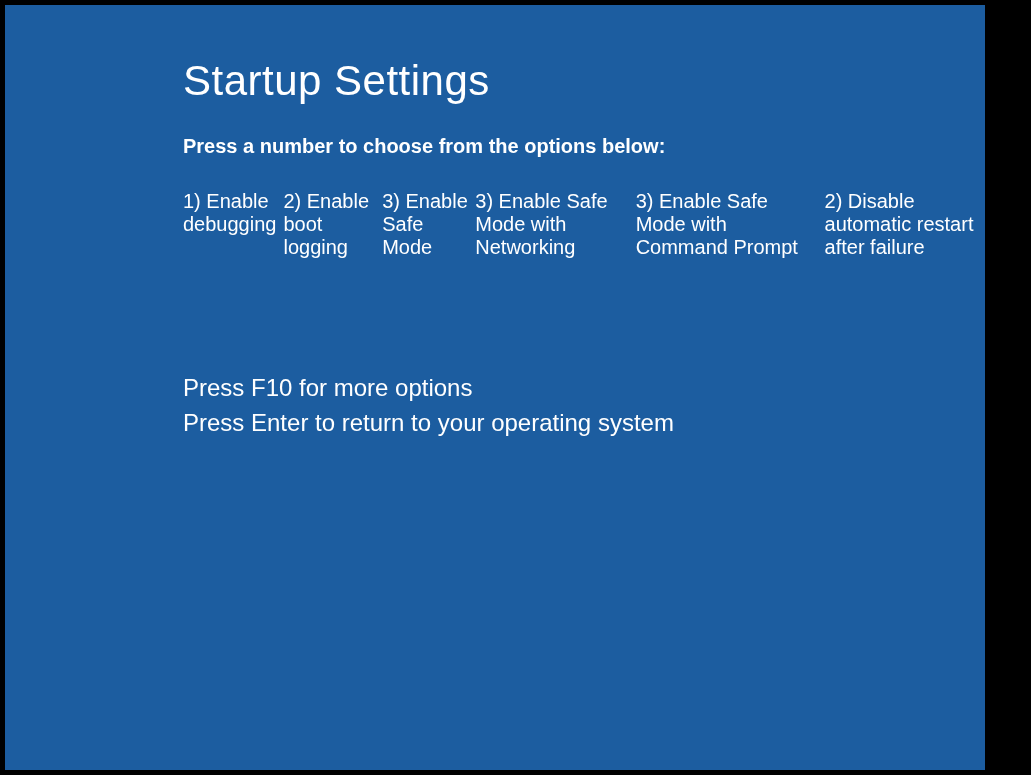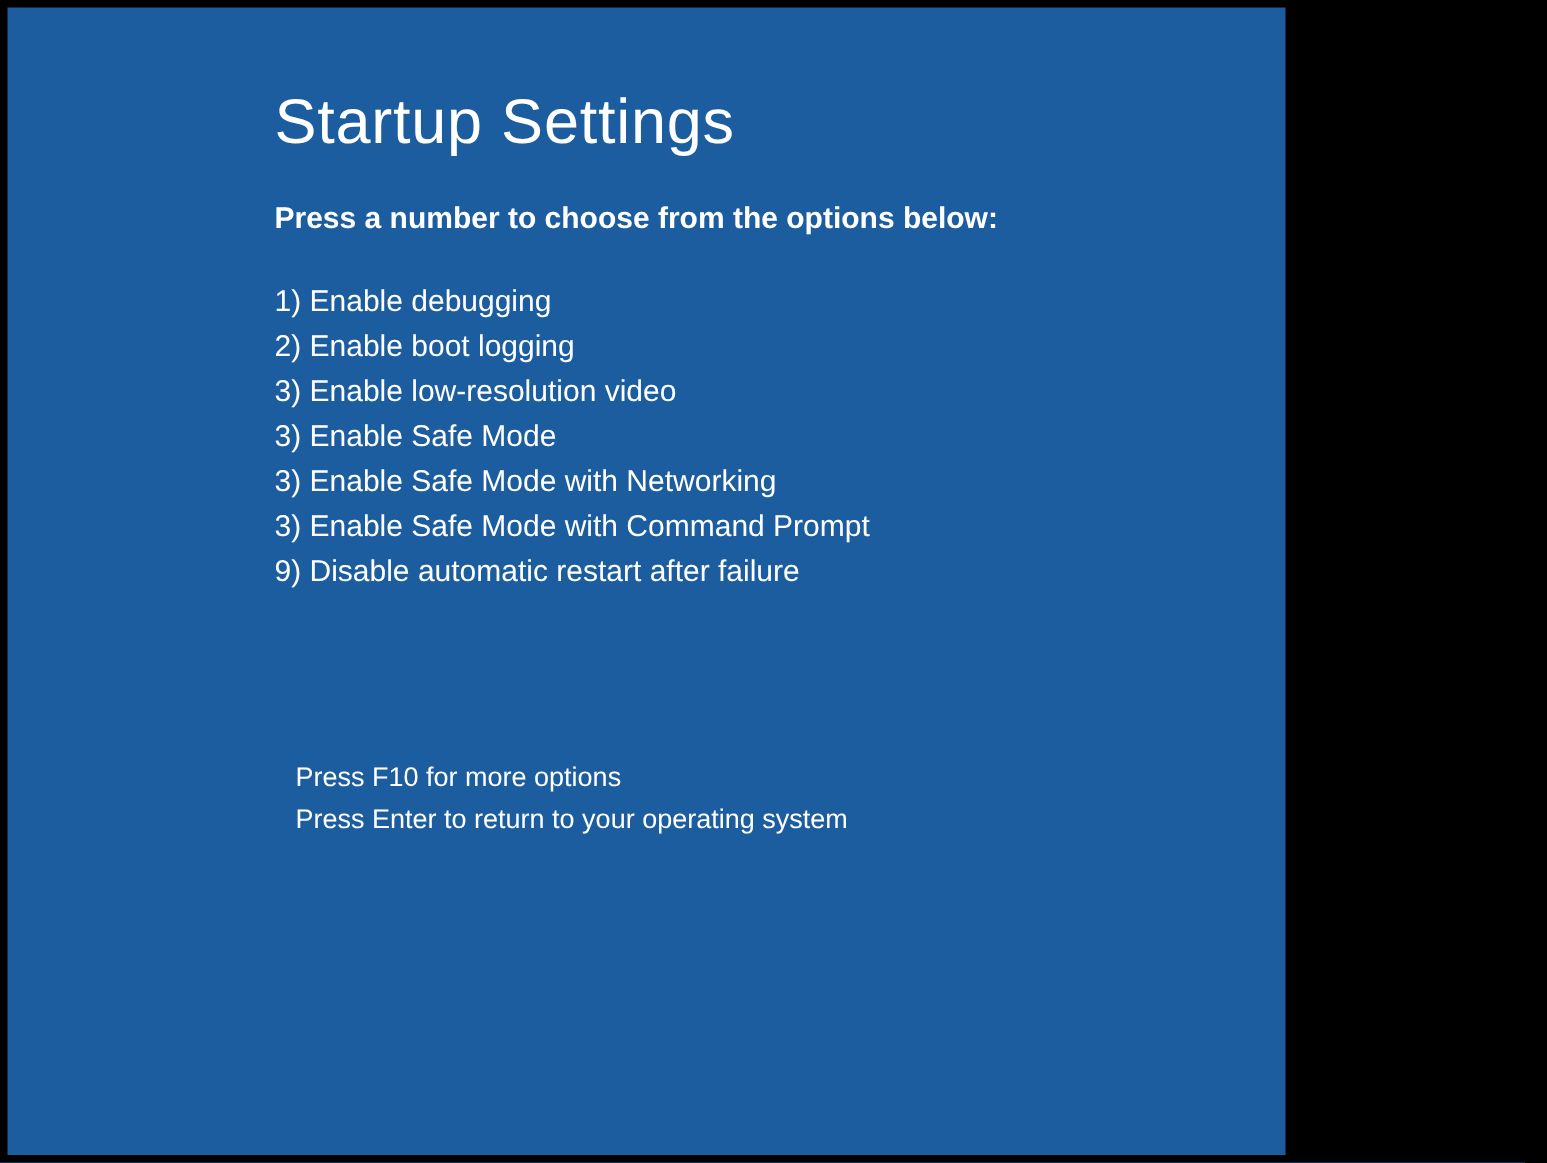--- a/index.html
+++ b/index.html
@@ -8,21 +8,21 @@
       box-sizing: border-box;
     }
     body {
       width: 1031px;
       height: 775px;
       background: #000;
       font-family: "Segoe UI", "Segoe UI Light", Arial, sans-serif;
       overflow: hidden;
     }
     .screen {
-      width: 852px;
+      width: 980px;
       height: 765px;
       margin: 5px;
       background: #1c5da0;
       color: #ffffff;
       padding: 52px 0 0 178px;
     }
     .title {
       font-size: 42px;
       font-weight: 300;
       letter-spacing: 0.5px;
@@ -33,51 +33,49 @@
       font-weight: 700;
       margin-bottom: 32px;
     }
     .hint {
       font-size: 15px;
       font-weight: 400;
       margin-bottom: 42px;
     }
     .options {
       display: flex;
-      flex-direction: column;
+      flex-direction: row;
       gap: 7px;
       margin-bottom: 115px;
     }
     .option-item {
       font-size: 20px;
       font-weight: 400;
     }
     .footer {
       display: flex;
       flex-direction: column;
       gap: 7px;
     }
     .footer-line {
-      font-size: 18px;
+      font-size: 24px;
       font-weight: 400;
-      margin-left: 14px;
     }
   </style>
 </head>
 <body>
 
 <div class="screen">
   <h1 class="title">Startup Settings</h1>
   <p class="instruction">Press a number to choose from the options below:</p>
   <div class="options">
     <div class="option-item">1) Enable debugging</div>
     <div class="option-item">2) Enable boot logging</div>
-    <div class="option-item">3) Enable low-resolution video</div>
     <div class="option-item">3) Enable Safe Mode</div>
     <div class="option-item">3) Enable Safe Mode with Networking</div>
     <div class="option-item">3) Enable Safe Mode with Command Prompt</div>
-    <div class="option-item">9) Disable automatic restart after failure</div>
+    <div class="option-item">2) Disable automatic restart after failure</div>
   </div>
   <div class="footer">
     <div class="footer-line">Press F10 for more options</div>
     <div class="footer-line">Press Enter to return to your operating system</div>
   </div>
 </div>
 
 </body></html>

